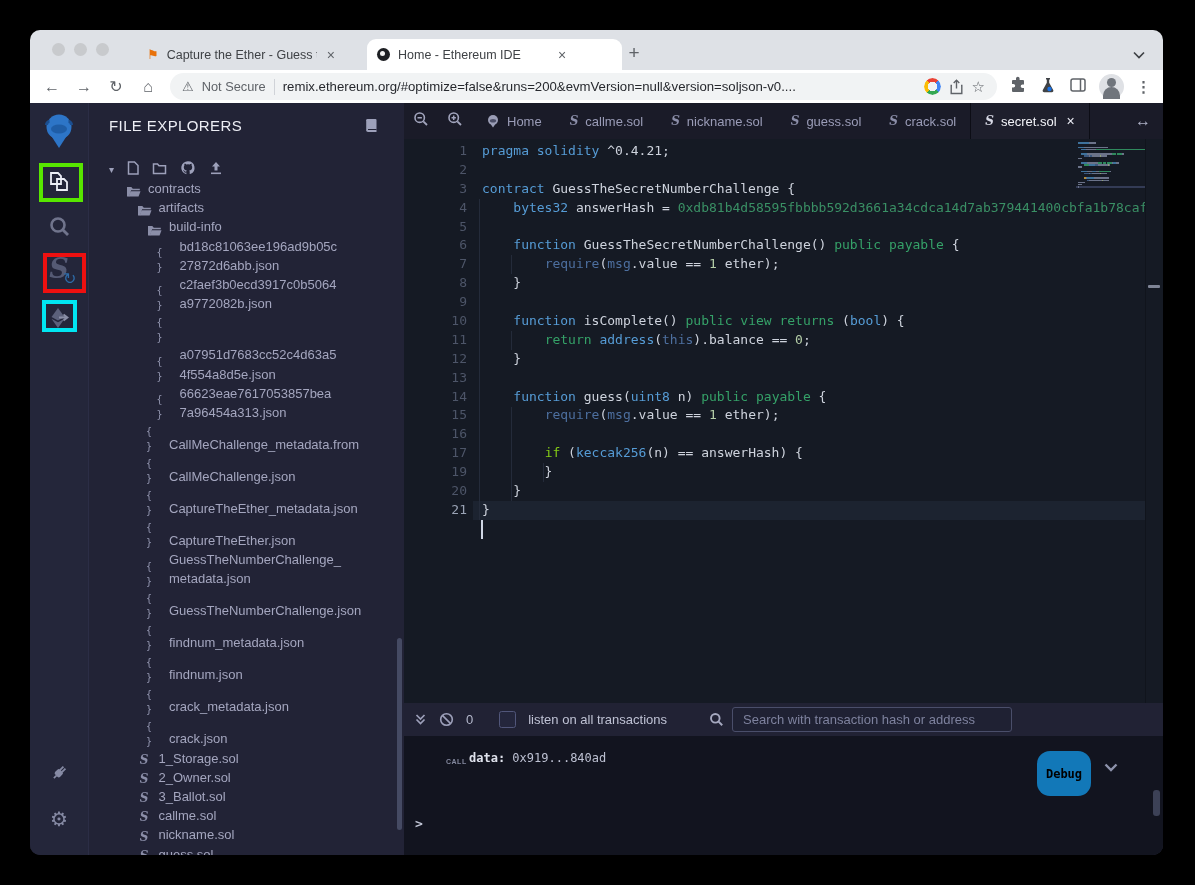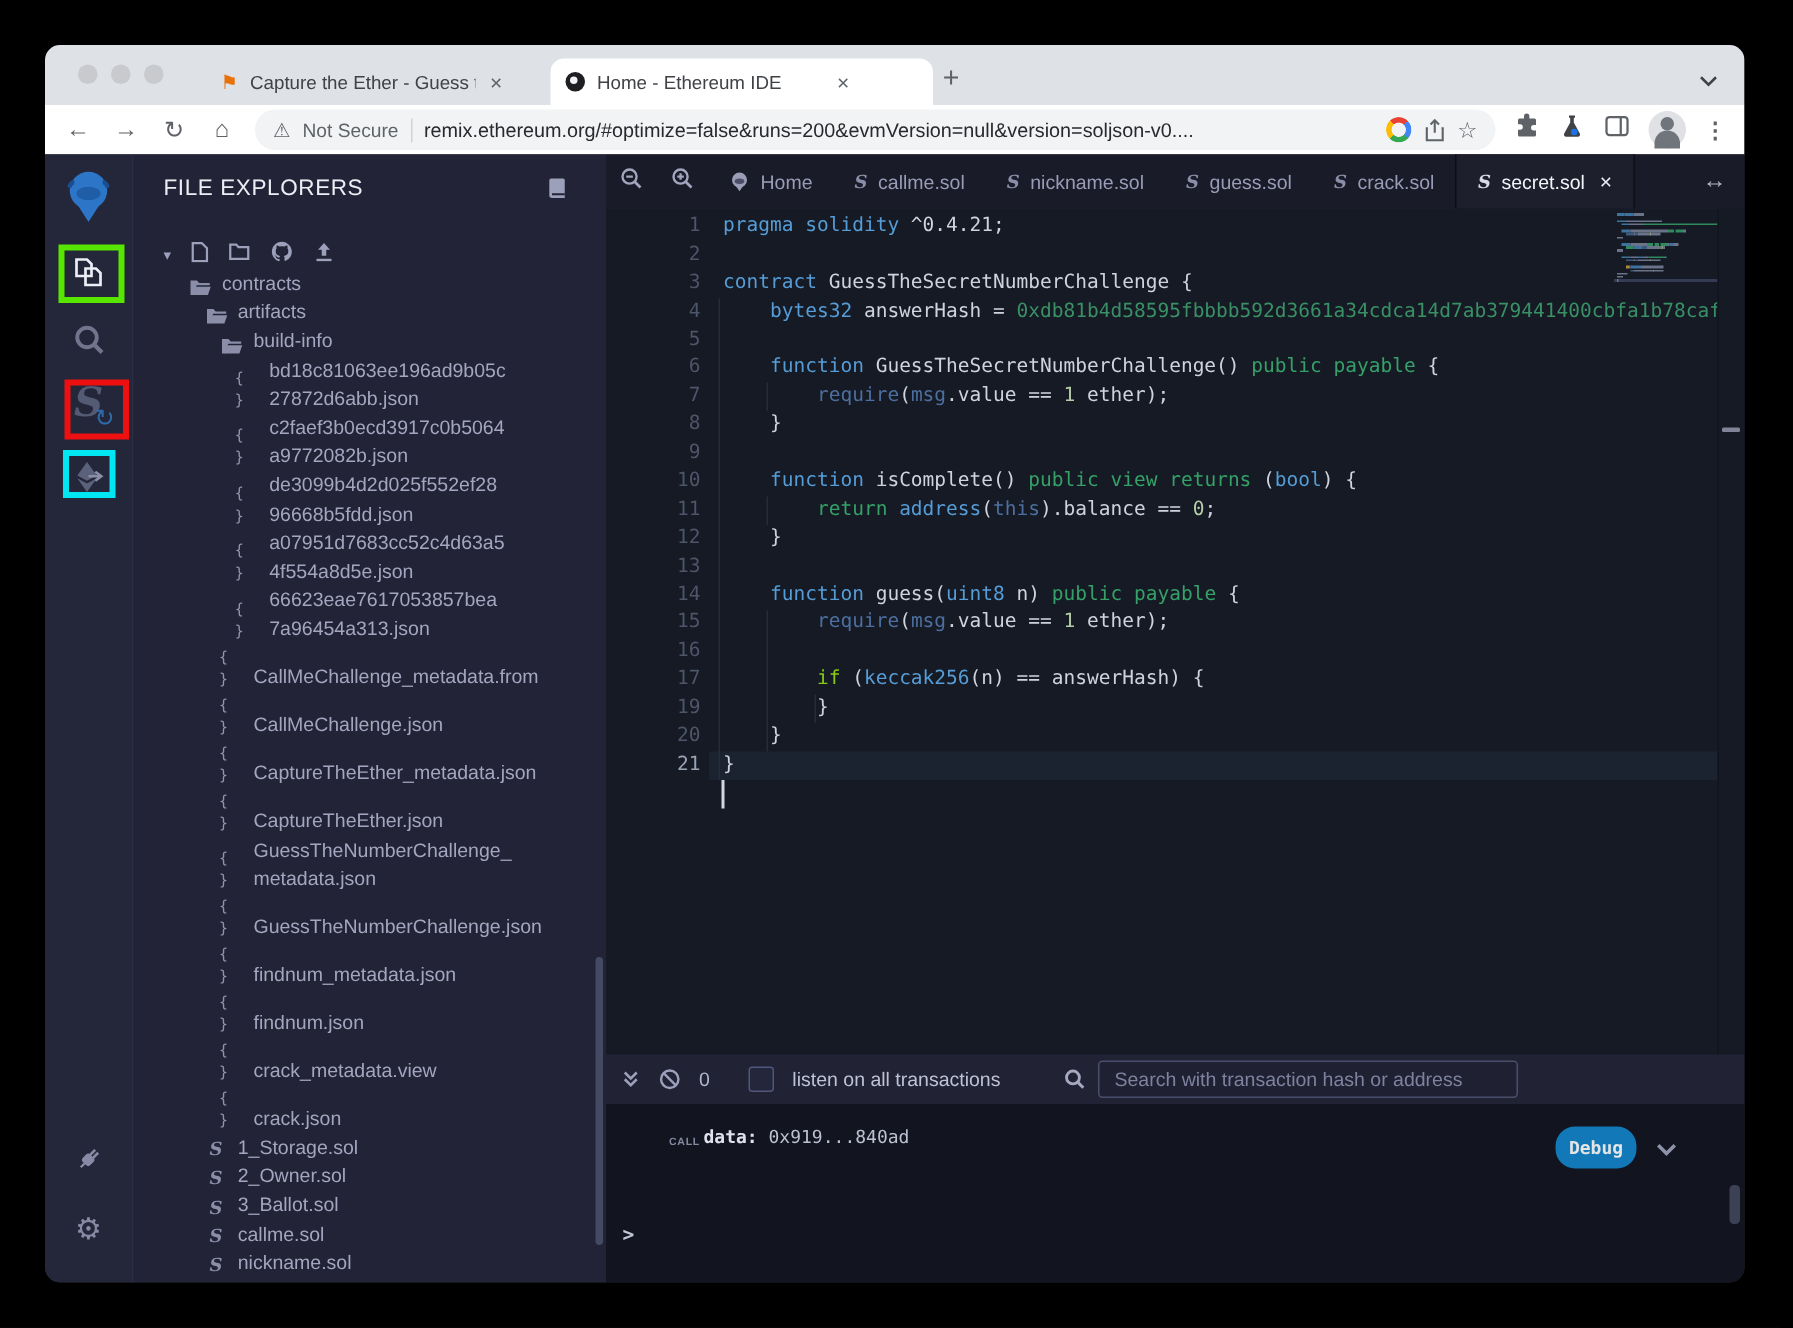--- a/index.html
+++ b/index.html
@@ -94,22 +94,22 @@
   .tlisten{color:#bfc2d4;font-size:13px;}
   .tsearchico{position:absolute;left:305px;top:9px;}
   .tinput{position:absolute;left:328px;top:4px;width:258px;height:23px;background:#1f2133;border:1px solid #4a4e6a;
     border-radius:3px;color:#c8cbda;font-size:13px;padding:0 10px;font-family:"Liberation Sans",sans-serif;}
   .tinput::placeholder{color:#7e829e;}
   .entry{position:absolute;left:0;top:33px;right:0;}
   .callbadge{position:absolute;left:42px;top:22px;font-size:7px;font-weight:bold;letter-spacing:.5px;color:#858aa0;}
   .logtext{position:absolute;left:65px;top:13px;width:560px;font-family:"DejaVu Sans Mono",monospace;
     font-size:12px;line-height:19px;color:#bdc1d2;}
   .logtext b{color:#dfe2ec;}
-  .debugbtn{position:absolute;left:633px;top:15px;width:54px;height:28px;background:#1278b8;border-radius:13px;
-    color:#e5e5e5;font-family:"DejaVu Sans Mono",monospace;font-weight:bold;font-size:12px;display:flex;
+  .debugbtn{position:absolute;left:633px;top:15px;width:54px;height:45px;background:#1278b8;border-radius:13px;
+    color:#000000;font-family:"DejaVu Sans Mono",monospace;font-weight:bold;font-size:12px;display:flex;
     align-items:center;justify-content:center;}
   .debugchev{position:absolute;left:700px;top:22px;}
   .tprompt{position:absolute;left:11px;top:113px;font-family:"DejaVu Sans Mono",monospace;font-weight:bold;
     font-size:13px;color:#c2c6d6;}
   .tscroll{position:absolute;right:3px;top:87px;width:7px;height:26px;background:#3c4156;border-radius:3px;}
   
   .anno{position:absolute;box-sizing:border-box;}
 </style>
 </head>
 <body>
@@ -309,21 +309,20 @@
                   <span class="jsonglyph">{ }</span>
                 </span>
                 <span class="tlabel wrap" style="width: 158px;">c2faef3b0ecd3917c0b5064a9772082b.json</span>
               </div>
             </div>
             <div class="trow" style="padding-left: 65.5px;">
               <div class="hl">
                 <span class="ticon">
                   <span class="jsonglyph">{ }</span>
                 </span>
-                <span class="tlabel wrap" style="width: 158px;">de3099b4d2d025f552ef2896668b5fdd.json</span>
               </div>
             </div>
             <div class="trow" style="padding-left: 65.5px;">
               <div class="hl">
                 <span class="ticon">
                   <span class="jsonglyph">{ }</span>
                 </span>
                 <span class="tlabel wrap" style="width: 158px;">a07951d7683cc52c4d63a54f554a8d5e.json</span>
               </div>
             </div>
@@ -397,21 +396,21 @@
                   <span class="jsonglyph">{ }</span>
                 </span>
                 <span class="tlabel">findnum.json</span>
               </div>
             </div>
             <div class="trow" style="padding-left: 55px;">
               <div class="hl">
                 <span class="ticon">
                   <span class="jsonglyph">{ }</span>
                 </span>
-                <span class="tlabel">crack_metadata.view</span>
+                <span class="tlabel">crack_metadata.json</span>
               </div>
             </div>
             <div class="trow" style="padding-left: 55px;">
               <div class="hl">
                 <span class="ticon">
                   <span class="jsonglyph">{ }</span>
                 </span>
                 <span class="tlabel">crack.json</span>
               </div>
             </div>

